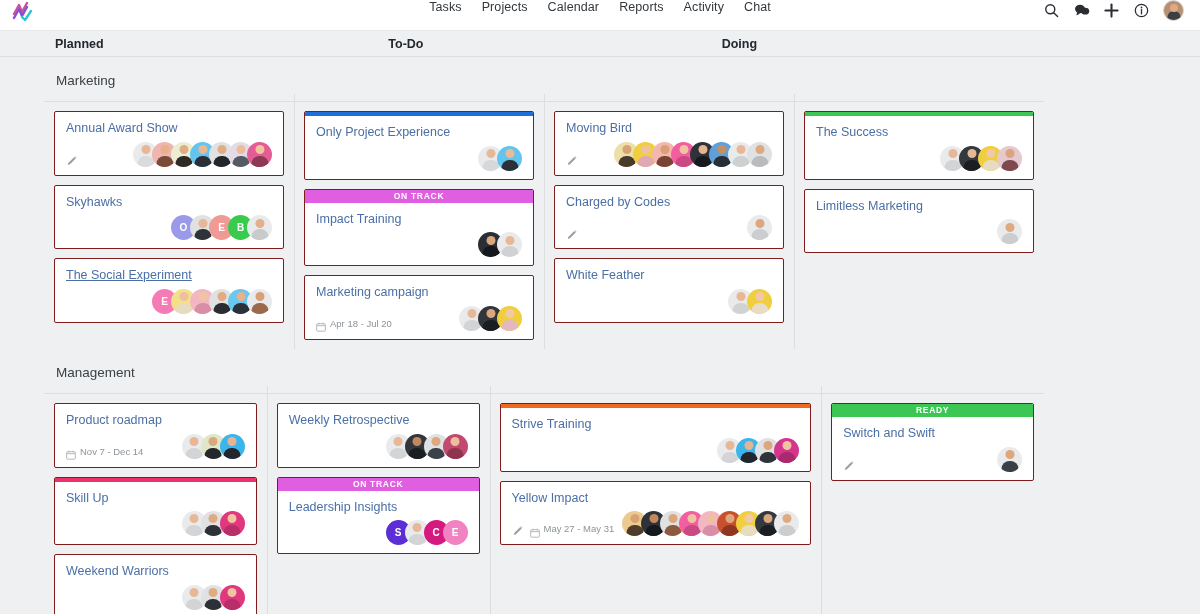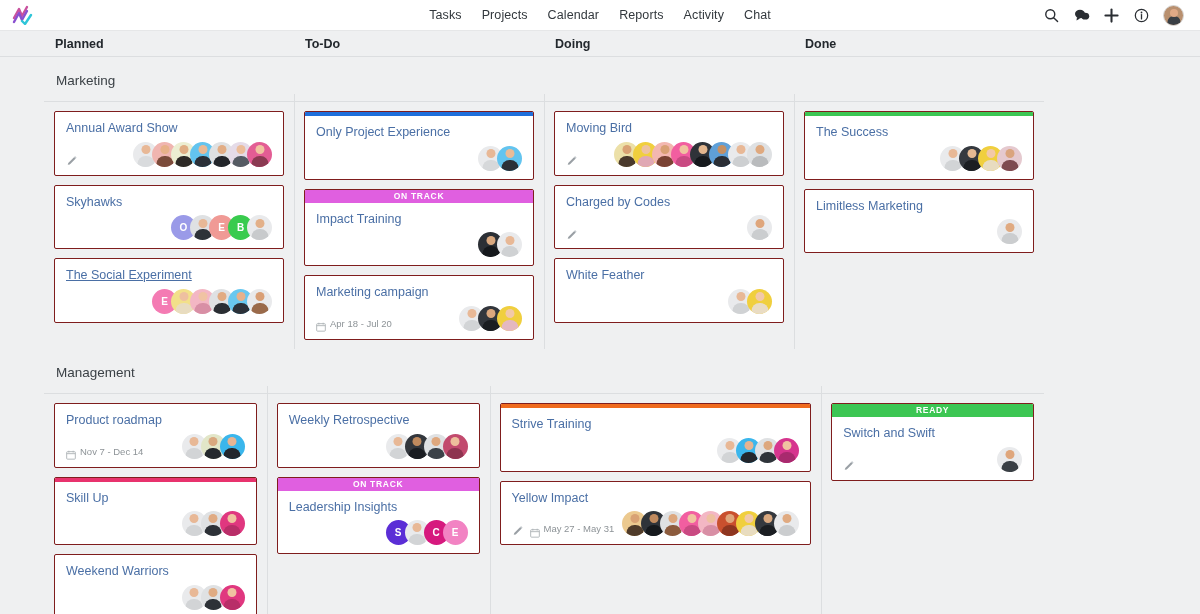--- a/index.html
+++ b/index.html
@@ -7,21 +7,21 @@
     width: 1200px; height: 614px;
     font-family: "Liberation Sans", sans-serif;
     background: #eff0f1;
     overflow: hidden;
   }
 
   
   .topnav {
     height: 31px; width: 1200px;
     background: #ffffff;
-    display: flex; align-items: center;
+    display: flex; align-items: flex-start;
     position: relative;
     border-bottom: 1px solid #e6e7e8;
   }
   .logo { margin-left: 10px; width: 26px; height: 22px; display: flex; align-items: center; justify-content: center; }
   .nav-center {
     position: absolute; left: 0; right: 0;
     display: flex; justify-content: center; gap: 20px;
     pointer-events: none;
   }
   .nav-center > * { pointer-events: auto; }
@@ -184,21 +184,20 @@
       </svg>
     </span>
     <div class="avatar-nav"></div>
   </div>
 </div>
 
 <div class="col-header-row">
   <div class="col-header">Planned</div>
   <div class="col-header">To-Do</div>
   <div class="col-header">Doing</div>
-  <div class="col-header">Done</div>
 </div>
 
 <div class="board" id="board">
     <div class="swimlane">
       <div class="swimlane-title">Marketing</div>
       <div class="lane-divider"></div>
       <div class="lane-body">
         <div class="column">
           <div class="card">
             <div class="card-body">

